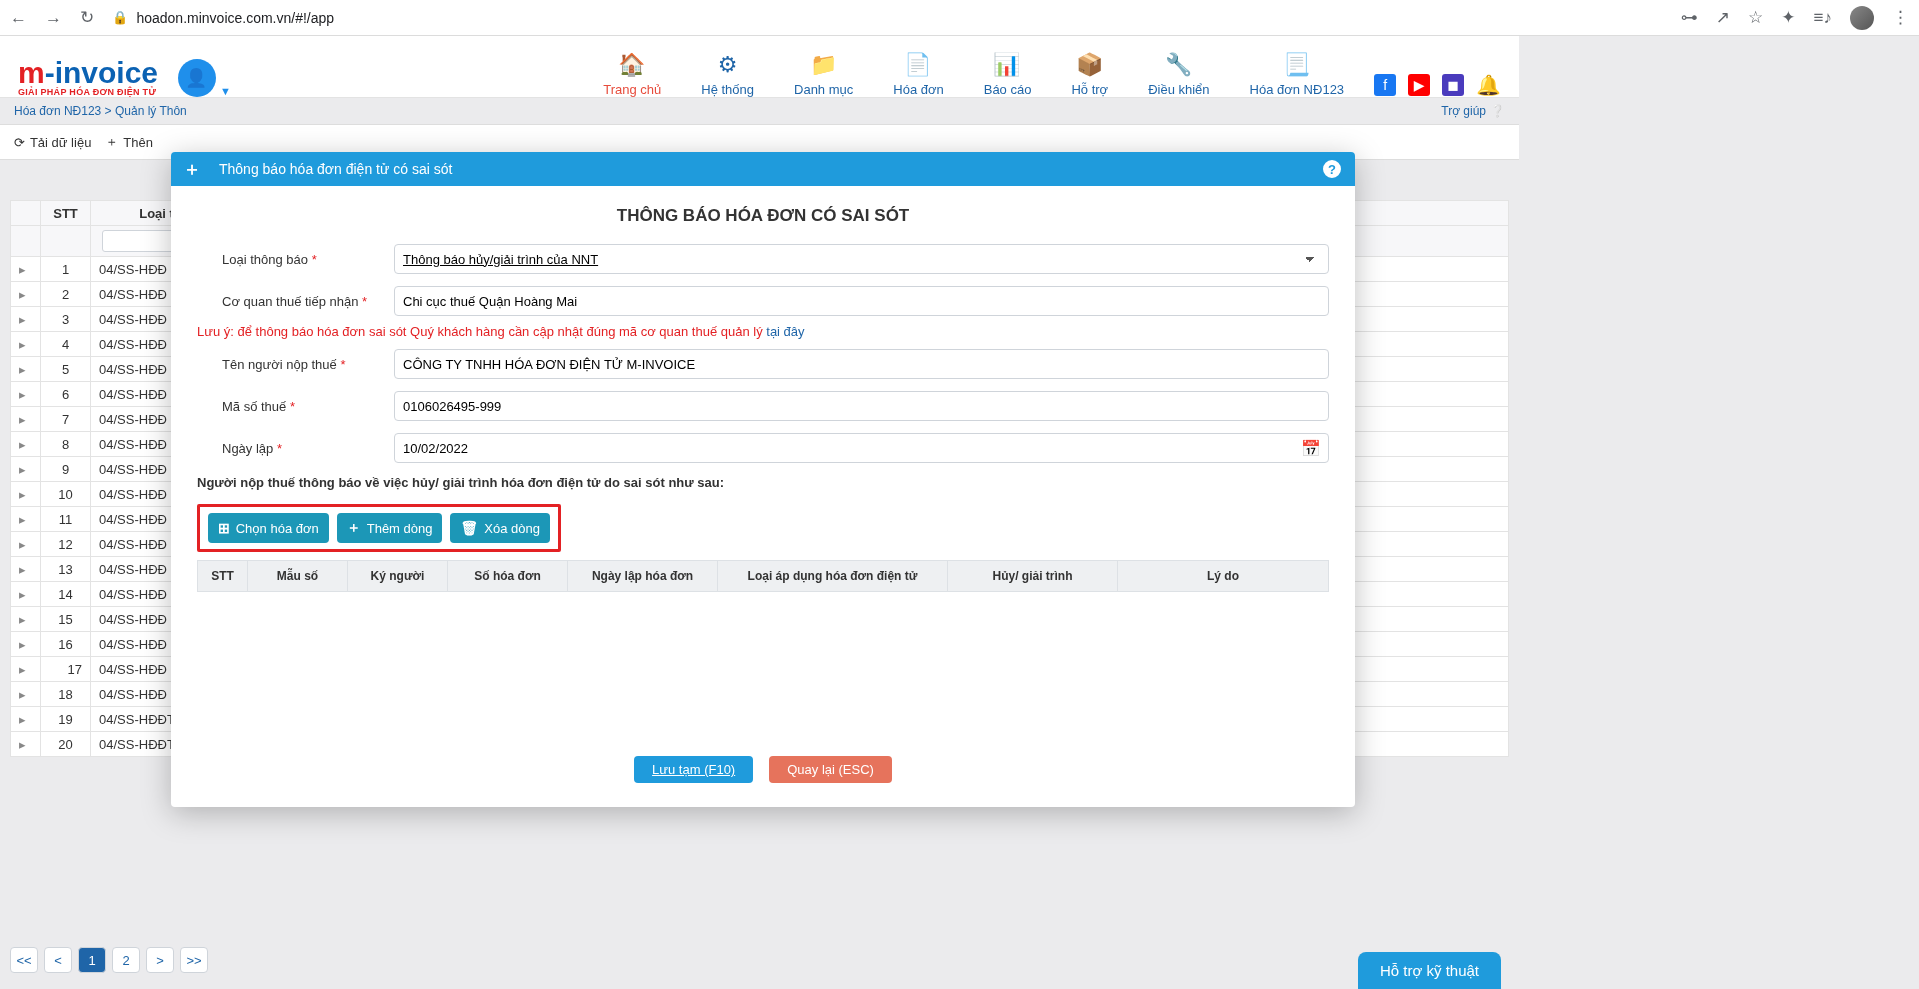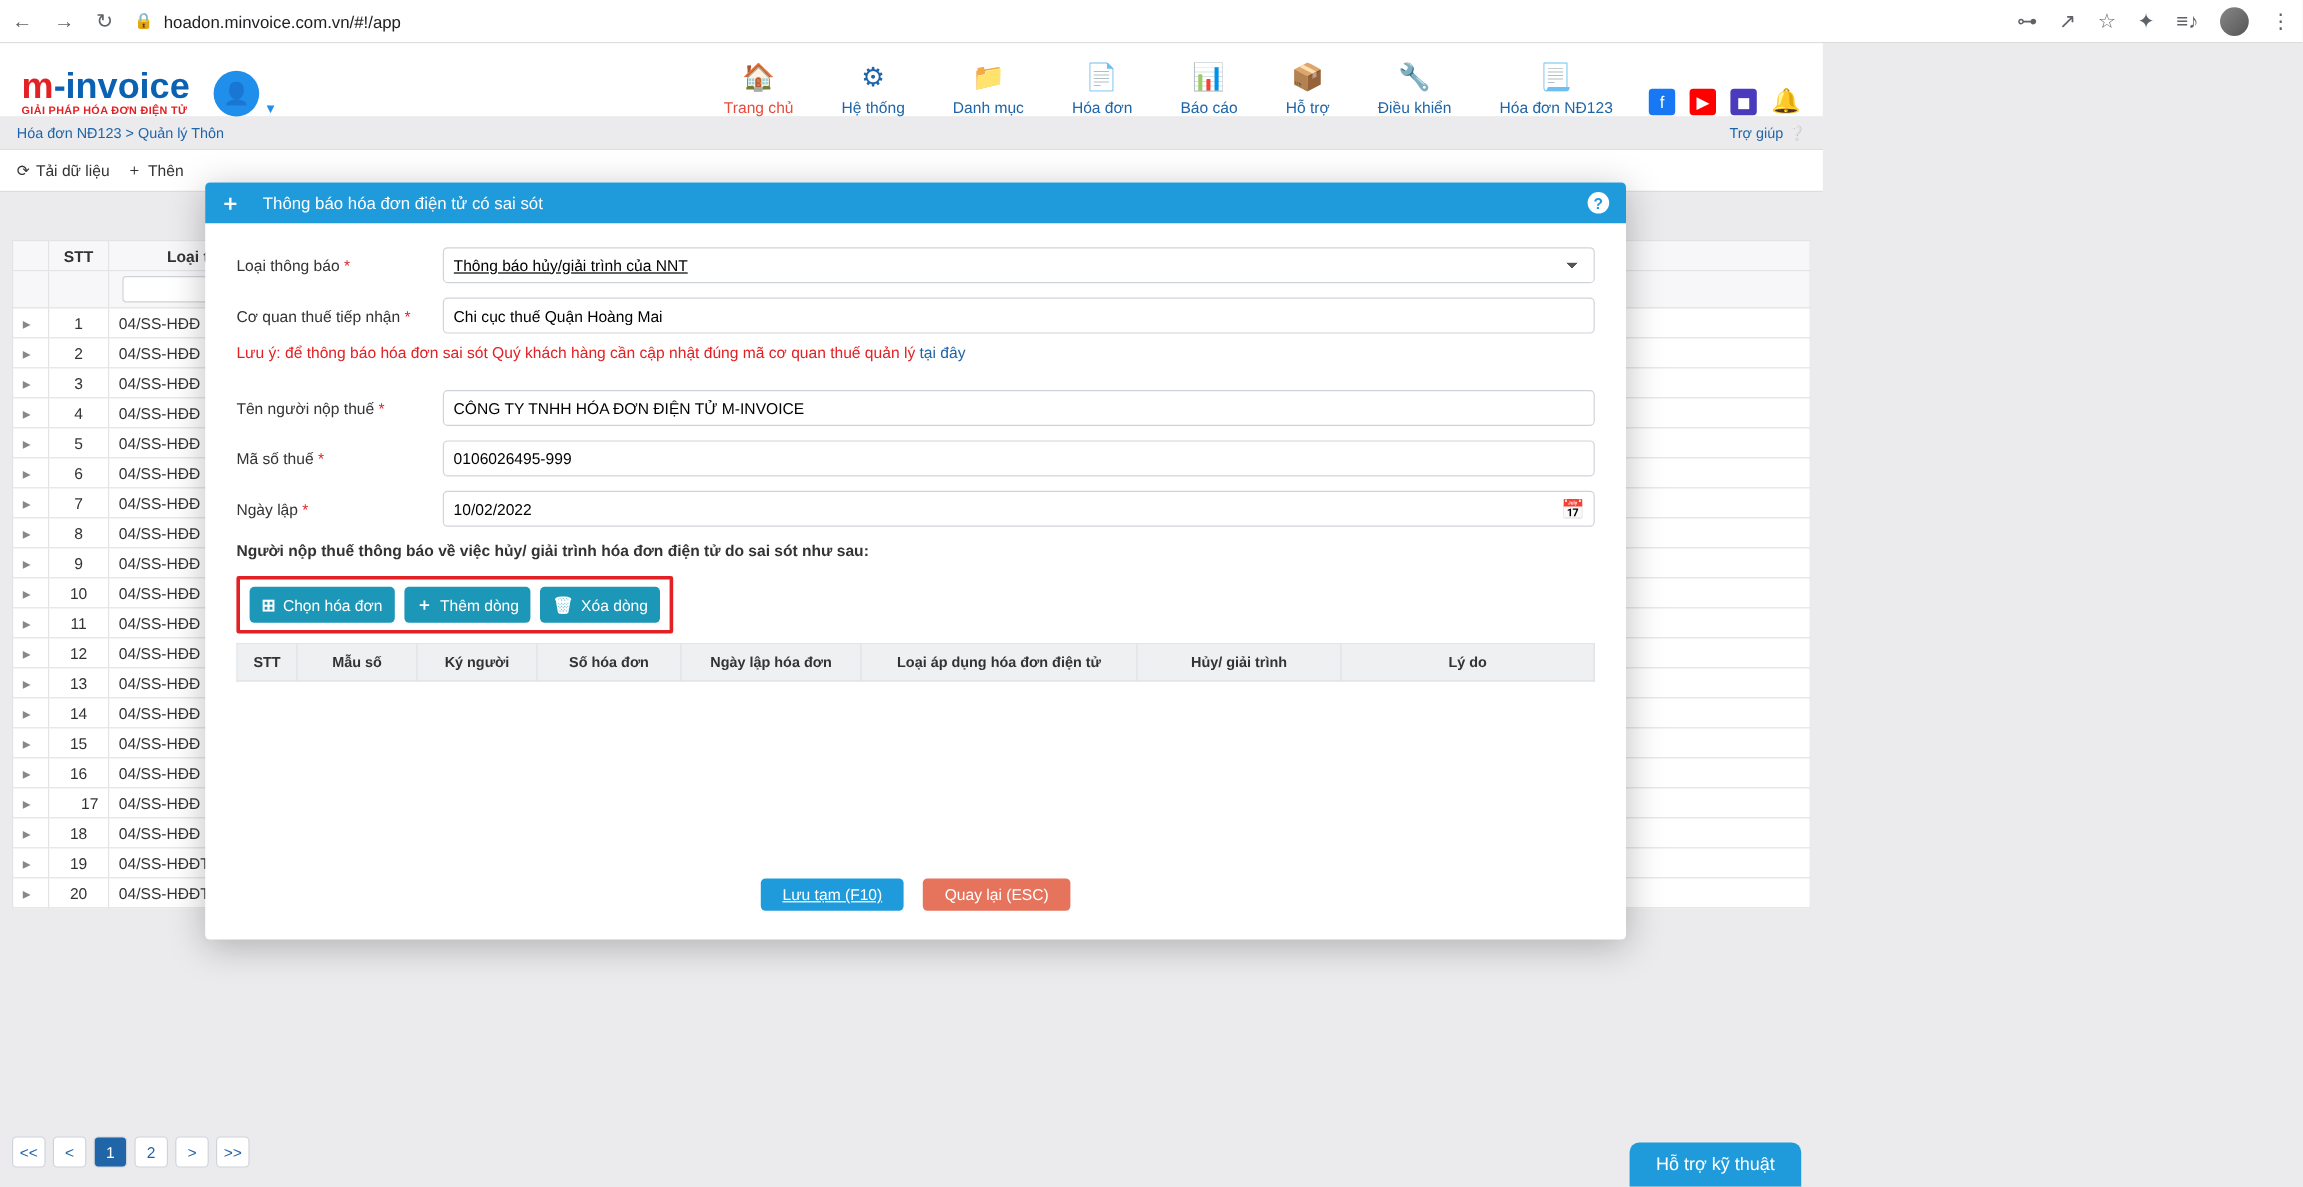--- a/index.html
+++ b/index.html
@@ -52,26 +52,26 @@
 
 .modal-wrap { position: absolute; top: 116px; left: 171px; width: 1184px; background:#fff; border-radius: 4px; box-shadow: 0 6px 30px rgba(0,0,0,.25); }
 .modal-head { background:#1f9bdc; color:#fff; height:34px; display:flex; align-items:center; padding: 0 12px; border-radius: 4px 4px 0 0;}
 .modal-head .plus { font-size: 18px; font-weight:700; margin-right: 18px;}
 .modal-head .title { font-size: 14px;}
 .modal-head .qu { margin-left:auto; width:22px; height:22px; border:2px solid #1f9bdc; background:#fff; color:#1f9bdc; border-radius:50%; display:flex; align-items:center; justify-content:center; font-weight:700;}
 
 .modal-body { padding: 20px 26px 6px; }
 .modal-title { text-align:center; font-weight:700; font-size: 17px; margin-bottom: 18px;}
 .form-row { display:flex; align-items:center; margin-bottom: 12px; }
-.form-row label { width: 172px; font-size: 13px; }
+.form-row label { width: 172px; font-size: 13px; margin-left: 25px; }
 .req::after { content:" *"; color:#e32124; }
 .form-row .field { flex:1; }
 .form-row input, .form-row select { width:100%; height: 30px; border:1px solid #cfd4da; border-radius:4px; padding:0 8px; font-size:13px; background:#fff;}
 .form-row select { appearance: none; background-image: linear-gradient(45deg, transparent 50%, #555 50%), linear-gradient(135deg, #555 50%, transparent 50%); background-position: calc(100% - 18px) 12px, calc(100% - 13px) 12px; background-size: 5px 5px, 5px 5px; background-repeat: no-repeat; text-decoration: underline;}
-.note-red { color:#e32124; font-size: 13px; margin: -4px 0 24px 0;}
+.note-red { color:#e32124; font-size: 13px; margin: -4px 0 10px 0;}
 .note-red a { color:#1f65a8;}
 .two-col { display:flex; gap: 18px;}
 .two-col .pair { display:flex; align-items:center; }
 .two-col .pair label { padding-right: 12px; font-size:13px;}
 .date-wrap { position:relative; }
 .date-wrap .cal { position:absolute; right:8px; top:6px; font-size:16px; color:#1f65a8;}
 
 .subhead-bold { font-weight:700; margin: 6px 0 14px;}
 
 .btn-row { display:flex; gap:8px; border: 3px solid #e32124; padding: 6px 8px; width: fit-content; margin-bottom: 4px; border-radius:2px;}
@@ -420,20 +420,21 @@
 
   <div class="support-btn">Hỗ trợ kỹ thuật</div>
 
   <div class="modal-wrap">
     <div class="modal-head">
       <span class="plus">＋</span>
       <span class="title">Thông báo hóa đơn điện tử có sai sót</span>
       <span class="qu">?</span>
     </div>
     <div class="modal-body">
+      <div class="modal-title">THÔNG BÁO HÓA ĐƠN CÓ SAI SÓT</div>
 
       <div class="form-row">
         <label class="req">Loại thông báo</label>
         <div class="field"><select><option>Thông báo hủy/giải trình của NNT</option></select></div>
       </div>
       <div class="form-row">
         <label class="req">Cơ quan thuế tiếp nhận</label>
         <div class="field"><input type="text" value="Chi cục thuế Quận Hoàng Mai" style=""></div>
       </div>
       <div class="note-red">

